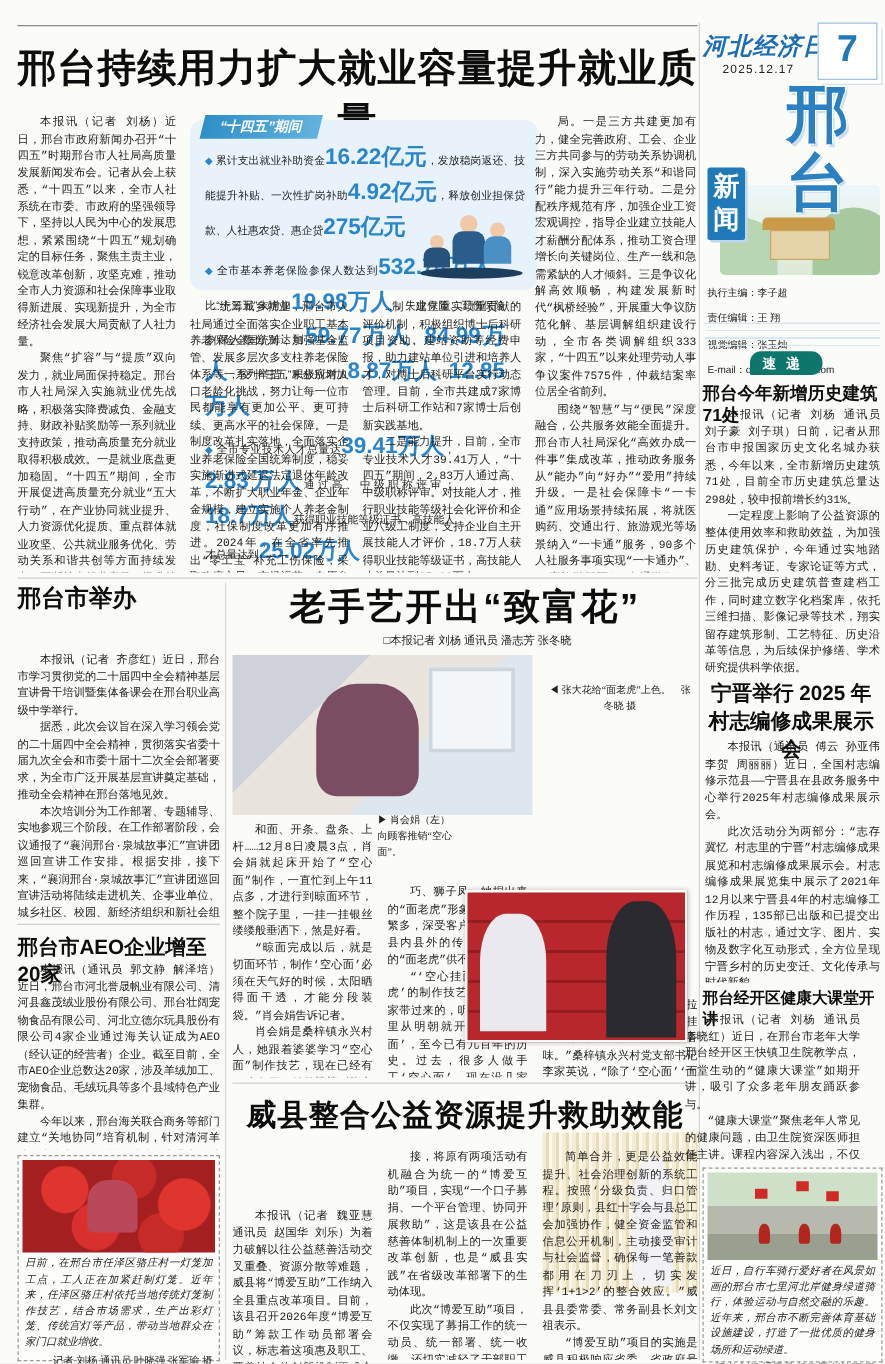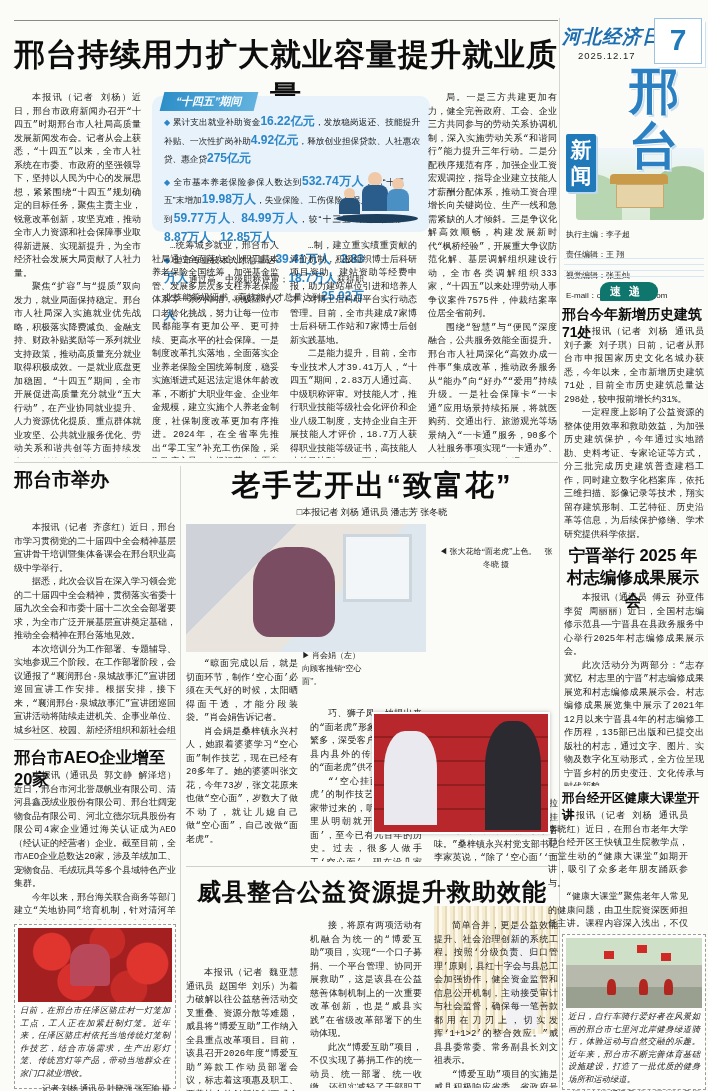--- a/index.html
+++ b/index.html
@@ -40,21 +40,21 @@
   .editors{font-size:8px;line-height:1.55;color:#222;}
   .ripples{background:repeating-linear-gradient(180deg,#d7e8f4 0 1px,transparent 1px 6px);}
   .badge{display:inline-block;background:#0f766e;color:#fff;border-radius:9px 9px 9px 1px;
          padding:2px 10px;font-size:11px;font-weight:bold;letter-spacing:8px;margin-left:28px;}
   
   .infobox{background:#e7f2fb;border-radius:10px;}
   .ribbon{position:absolute;top:-4px;left:10px;background:linear-gradient(90deg,#2e8fc8,#62b2de);
           color:#fff;font-size:11px;font-weight:bold;padding:2px 14px;transform:skewX(-14deg);}
   .ib-item{font-size:8.6px;line-height:1.55;text-align:justify;color:#1c1c1c;margin:4px 10px 0 12px;}
   .ib-item::before{content:"◆ ";color:#2a86c8;font-size:8px;}
-  .ib-num{color:#2a86c8;font-weight:bold;font-size:12px;}
+  .ib-num{color:#2a86c8;font-weight:bold;font-size:18px;}
   .people{position:absolute;right:10px;bottom:6px;width:86px;height:56px;}
   .people i{position:absolute;display:block;}
   
   .photo{overflow:hidden;position:relative;}
   .ph-couch{background:linear-gradient(135deg,#cfd2d8 0 30%,#e9e4de 30% 60%,#dfe7ee 60%);}
   .ph-couch .fig{position:absolute;left:28%;top:18%;width:34%;height:70%;background:#7a4d63;border-radius:40% 40% 20% 20%;}
   .ph-couch .win{position:absolute;right:6%;top:8%;width:26%;height:48%;background:#f3f6f8;border:3px solid #cdd6dd;}
   .ph-boxes{background:#b8272b;border:2px solid #fff;box-shadow:0 0 4px rgba(0,0,0,.25);
             background-image:repeating-linear-gradient(0deg,#b8272b 0 22px,#941d20 22px 24px),
             repeating-linear-gradient(90deg,rgba(255,255,255,.12) 0 30px,rgba(0,0,0,.15) 30px 34px);}
@@ -144,35 +144,36 @@
 
   <div class="abs dashedbox" style="left:14px;top:924px;width:160px;height:163px;">
     <div class="photo ph-lantern" style="margin:3px;height:74px;">
       <div class="fig"></div>
     </div>
     <div class="cap" style="margin:2px 5px 0 5px;">日前，在邢台市任泽区骆庄村一灯笼加工点，工人正在加紧赶制灯笼。近年来，任泽区骆庄村依托当地传统灯笼制作技艺，结合市场需求，生产出彩灯笼、传统宫灯等产品，带动当地群众在家门口就业增收。</div>
     <div class="cap-by" style="margin-right:5px;">记者 刘杨 通讯员 叶晓强 张军瑜 摄</div>
   </div>
 
   <div class="abs h-feat" style="left:186px;top:466px;width:372px;">老手艺开出“致富花”</div>
-  <div class="abs byline" style="left:186px;top:506px;width:372px;">□本报记者 刘杨 通讯员 潘志芳 张冬晓</div>
+  <div class="abs byline" style="left:196px;top:506px;width:372px;">□本报记者 刘杨 通讯员 潘志芳 张冬晓</div>
 
   <div class="abs photo ph-couch" style="left:186px;top:524px;width:240px;height:128px;">
     <div class="win"></div>
     <div class="fig"></div>
   </div>
   <div class="abs cap2v" style="left:438px;top:546px;width:116px;text-align:center;">◀ 张大花给“面老虎”上色。　张冬晓 摄</div>
 
   <div class="abs photo ph-boxes" style="left:372px;top:584px;width:174px;height:118px;z-index:2;">
     <div class="fig1"></div>
     <div class="fig2"></div>
   </div>
   <div class="abs cap2v" style="left:302px;top:650px;width:64px;">▶ 肖会娟（左）向顾客推销“空心面”。</div>
 
   <div class="abs bt" style="left:186px;top:658px;width:112px;height:204px;">
+      <p>和面、开条、盘条、上杆……12月8日凌晨3点，肖会娟就起床开始了“空心面”制作，一直忙到上午11点多，才进行到晾面环节，整个院子里，一挂一挂银丝缕缕般垂洒下，煞是好看。</p>
       <p>“晾面完成以后，就是切面环节，制作‘空心面’必须在天气好的时候，太阳晒得面干透，才能分段装袋。”肖会娟告诉记者。</p>
       <p>肖会娟是桑梓镇永兴村人，她跟着婆婆学习“空心面”制作技艺，现在已经有20多年了。她的婆婆叫张文花，今年73岁，张文花原来也做“空心面”，岁数大了做不动了，就让儿媳自己做“空心面”，自己改做“面老虎”。</p>
     </div>
   <div class="abs bt" style="left:310px;top:708px;width:112px;height:154px;">
       <p>巧、狮子凤，她捏出来的“面老虎”形象逼真、花样繁多，深受客户青睐。赶上县内县外的传统庙会，她的“面老虎”供不应求。</p>
       <p>“‘空心挂面’和‘面老虎’的制作技艺都是我从娘家带过来的，听我父亲说村里从明朝就开始做‘空心面’，至今已有几百年的历史。过去，很多人做手工‘空心面’，现在没几家了，主要是因为手工制作难、很麻烦。我从娘家带过来的老手艺，我想一直传承下去，不能让祖辈留下的手艺失传。”张文花说，“手工‘空心面’经过盘条、上杆、分面、拉面等十几道工序，做出来的面细如发丝，吃起来丝滑柔软、容易消化，既养胃又暖身子，老少皆宜。”</p>
     </div>
 
   <div class="abs photo ph-noodles" style="left:434px;top:656px;width:124px;height:128px;">
     <div class="person"></div>

